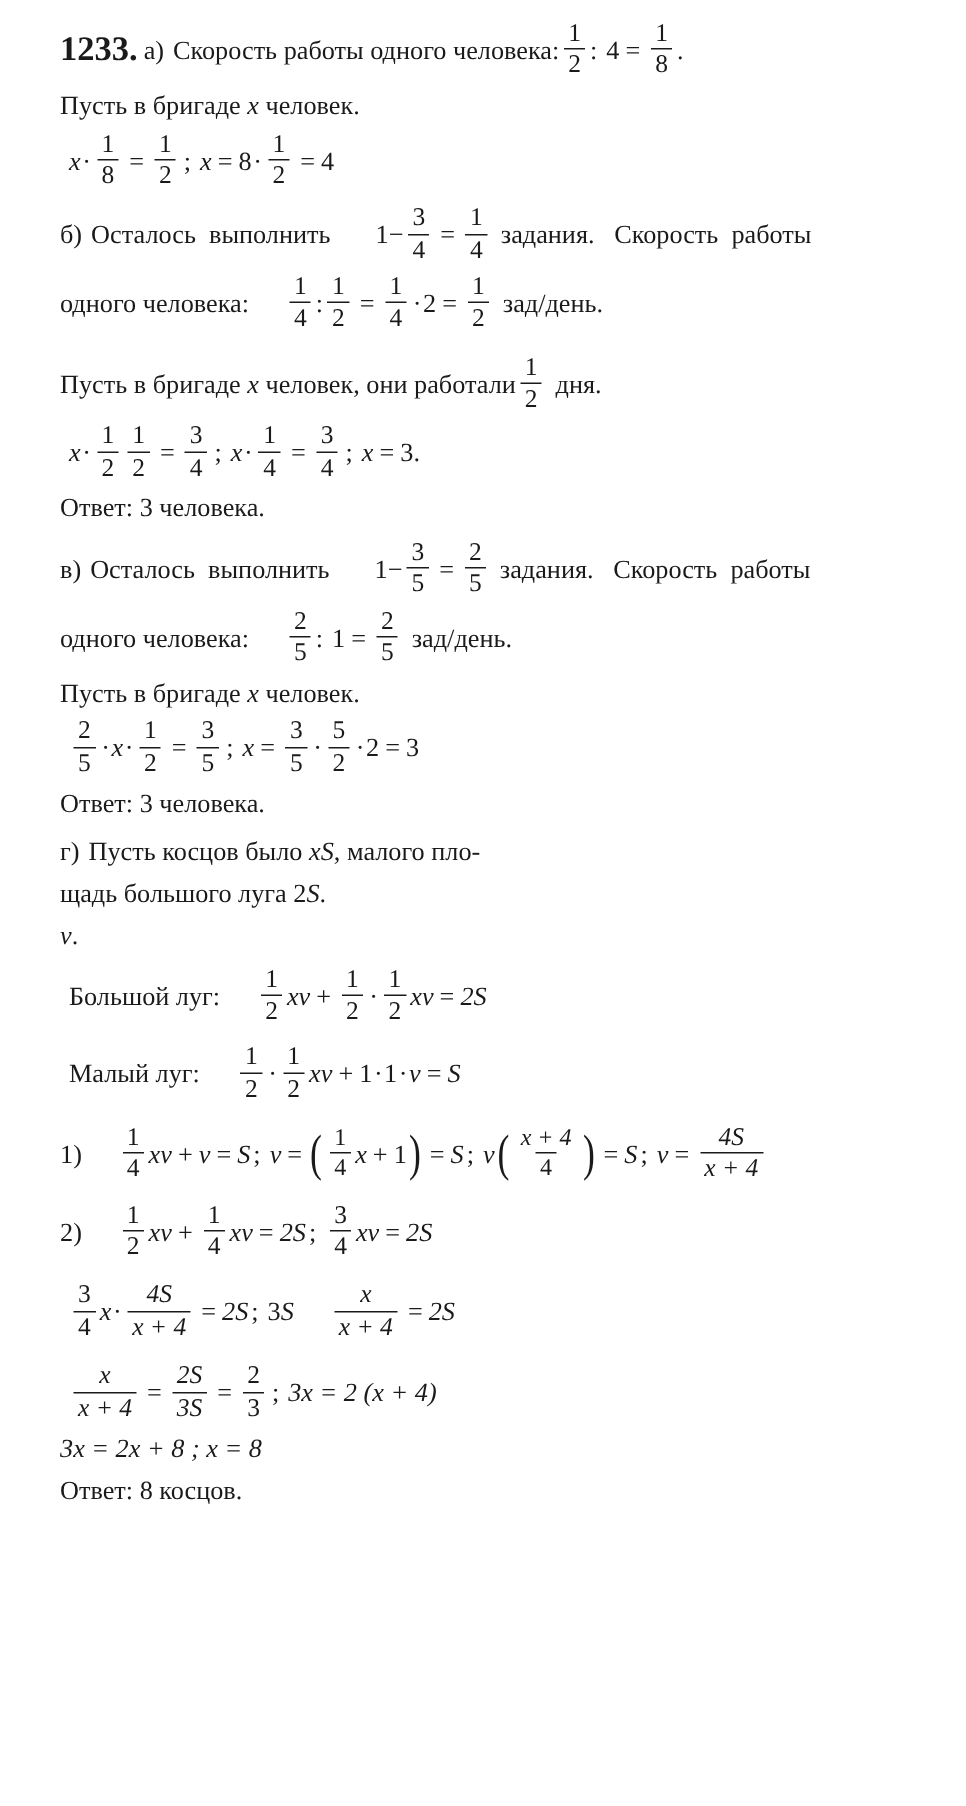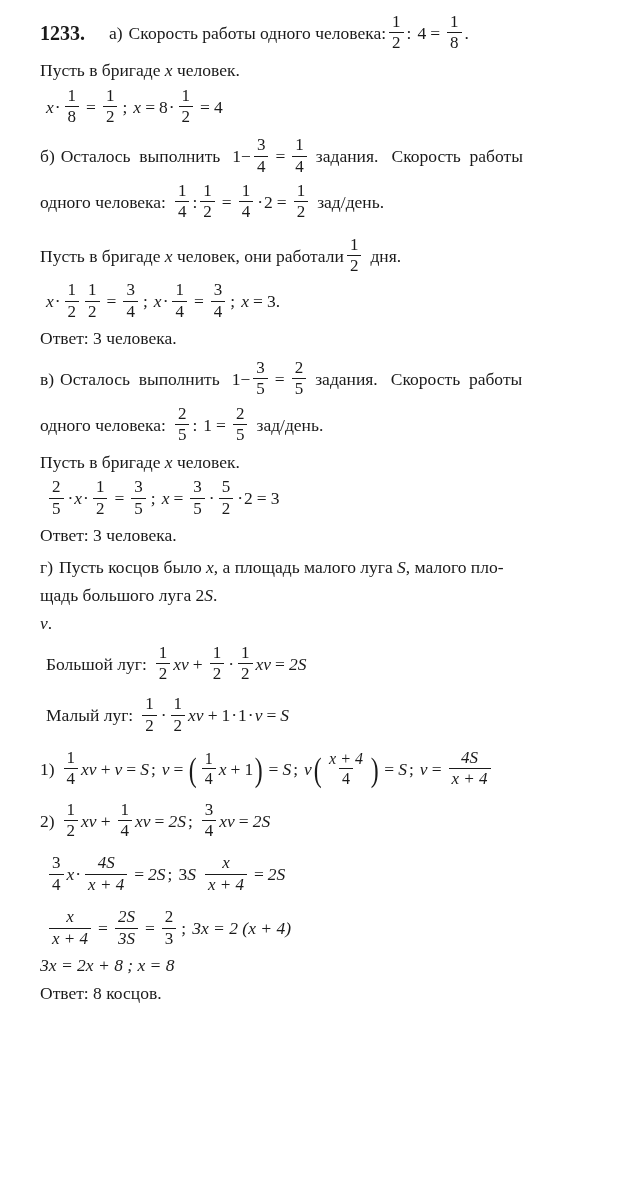--- a/index.html
+++ b/index.html
@@ -26,27 +26,27 @@
     align-items: center;
     flex-wrap: wrap;
     font-size: 17.5px;
     line-height: 1.25;
     margin: 0 0 6px 0;
     white-space: pre;
   }
   .blk { margin-bottom: 10px; }
   .num {
     font-weight: bold;
-    font-size: 20px;
-    margin-right: 24px;
+    font-size: 23px;
+    margin-right: 4px;
     text-align: right;
   }
   .ital { font-style: italic; }
   .sp-l { margin-left: 6px; text-align: center; }
-  .sp-r { margin-right: 6px; }
+  .sp-r { margin-right: 24px; }
   .indent { padding-left: 6px; }
 
   
   .frac {
     display: inline-flex;
     flex-direction: column;
     align-items: center;
     vertical-align: middle;
     margin: 0 3px;
     font-size: 17px;
@@ -310,21 +310,20 @@
     </div>
 
     <div class="line">Ответ: 3 человека.</div>
   </div>
 
   <div class="blk">
     <div class="line">
       <span>г)</span>
       <span class="sp-l">Пусть косцов было </span>
       <span class="ital">x</span>
-      <span>, а площадь малого луга </span>
       <span class="ital">S</span>
       <span>, малого пло-</span>
     </div>
 
     <div class="line">
       <span>щадь большого луга 2</span>
       <span class="ital">S</span>
       <span>.</span>
     </div>
 

